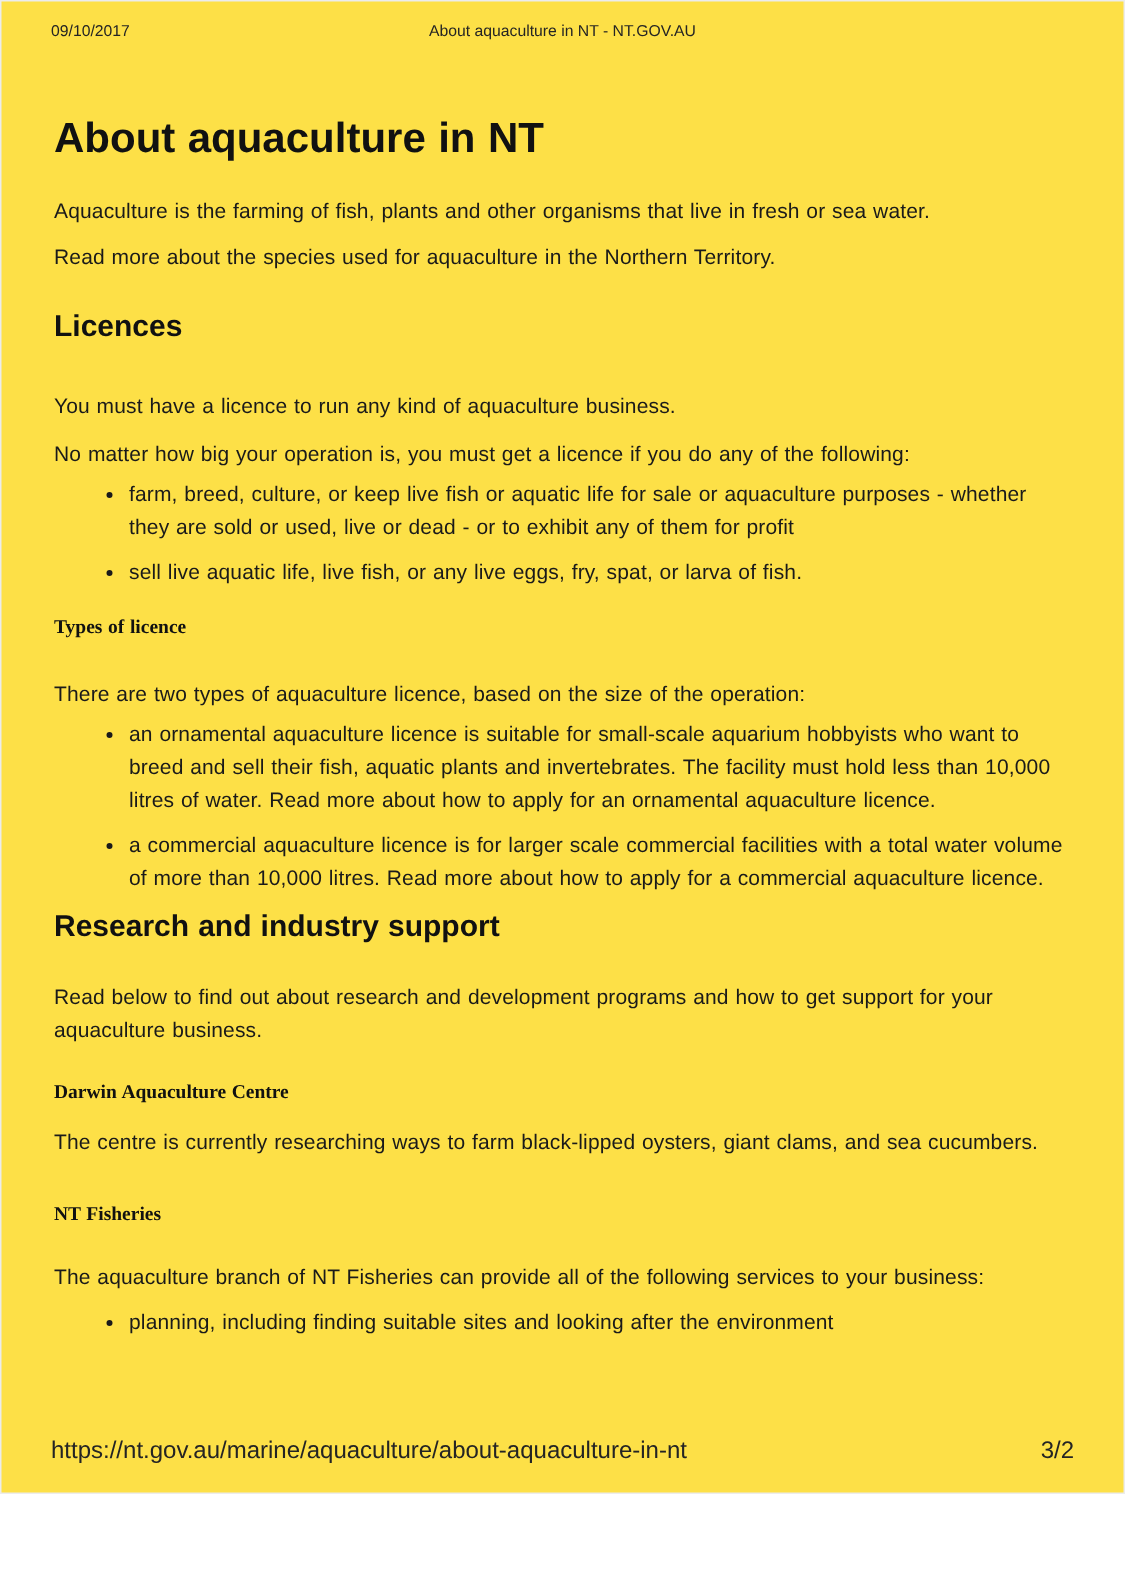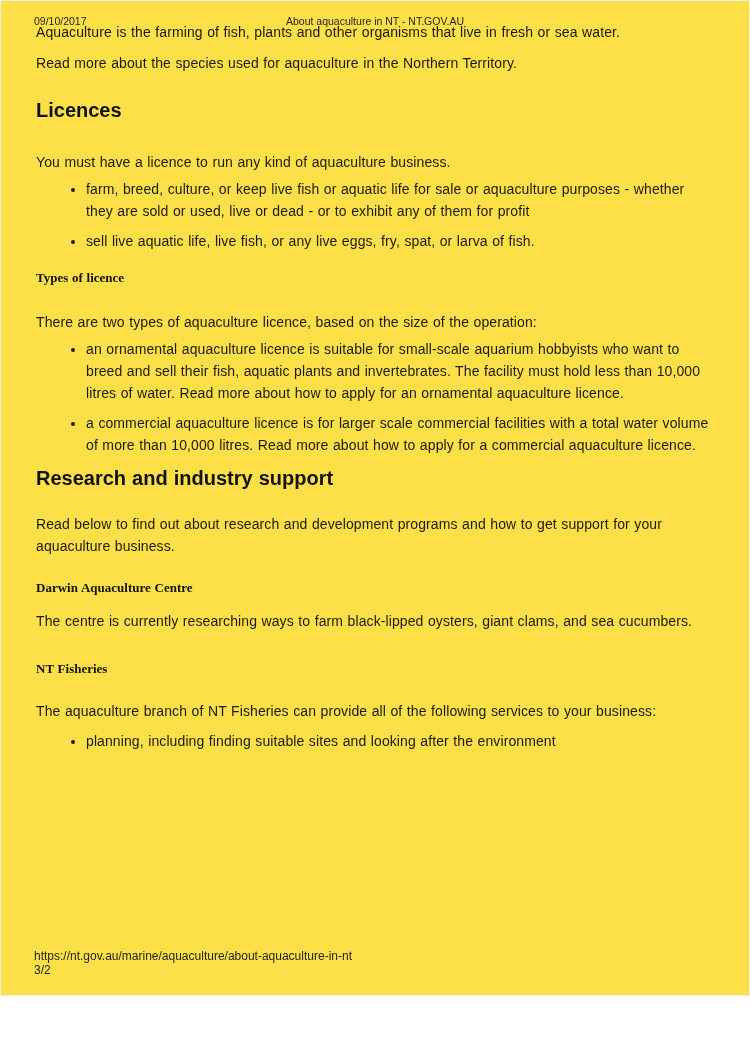--- a/index.html
+++ b/index.html
@@ -22,27 +22,26 @@
     right: 33px;
     height: 14px;
     font-size: 10.5px;
     color: #242424;
   }
   .hdr-date { position: absolute; left: 0; top: 0; }
   .hdr-center { position: absolute; left: 0; right: 0; top: 0; text-align: center; }
   .ftr {
     position: absolute;
     left: 33px;
-    right: 21px;
+    right: 33px;
     bottom: 18px;
-    font-size: 12px;
+    font-size: 16px;
     color: #242424;
     display: flex;
     justify-content: space-between;
-    flex-direction: column;
   }
   
   .content {
     padding: 0 35px;
     word-spacing: 0.5px;
     letter-spacing: 0.1px;
   }
   h1, h2, h3 { font-weight: bold; color: #111; margin: 0; letter-spacing: 0; }
   h1 { font-size: 28px; line-height: 34px; margin-top: 74px; }
   h2 { font-size: 20px; line-height: 28px; }
@@ -76,29 +75,31 @@
 
 <div class="page">
 
   <div class="hdr">
     <span class="hdr-date">09/10/2017</span>
     <span class="hdr-center">About aquaculture in NT - NT.GOV.AU</span>
   </div>
 
   <div class="content">
 
+    <h1>About aquaculture in NT</h1>
 
     <p class="p-intro1">Aquaculture is the farming of fish, plants and other organisms that live in fresh or sea water.</p>
 
     <p class="p-intro2"><span>Read more about the </span><a class="lnk">species used for aquaculture</a><span> in the Northern Territory.</span></p>
 
     <h2 class="h2-licences">Licences</h2>
 
     <p class="p-must">You must have a licence to run any kind of aquaculture business.</p>
 
+    <p class="p-nomatter">No matter how big your operation is, you must get a licence if you do any of the following:</p>
 
     <ul class="ul-licence">
       <li>farm, breed, culture, or keep live fish or aquatic life for sale or aquaculture purposes - whether they are sold or used, live or dead - or to exhibit any of them for profit</li>
       <li>sell live aquatic life, live fish, or any live eggs, fry, spat, or larva of fish.</li>
     </ul>
 
     <h3 class="h3-types">Types of licence</h3>
 
     <p class="p-twotypes">There are two types of aquaculture licence, based on the size of the operation:</p>
 

